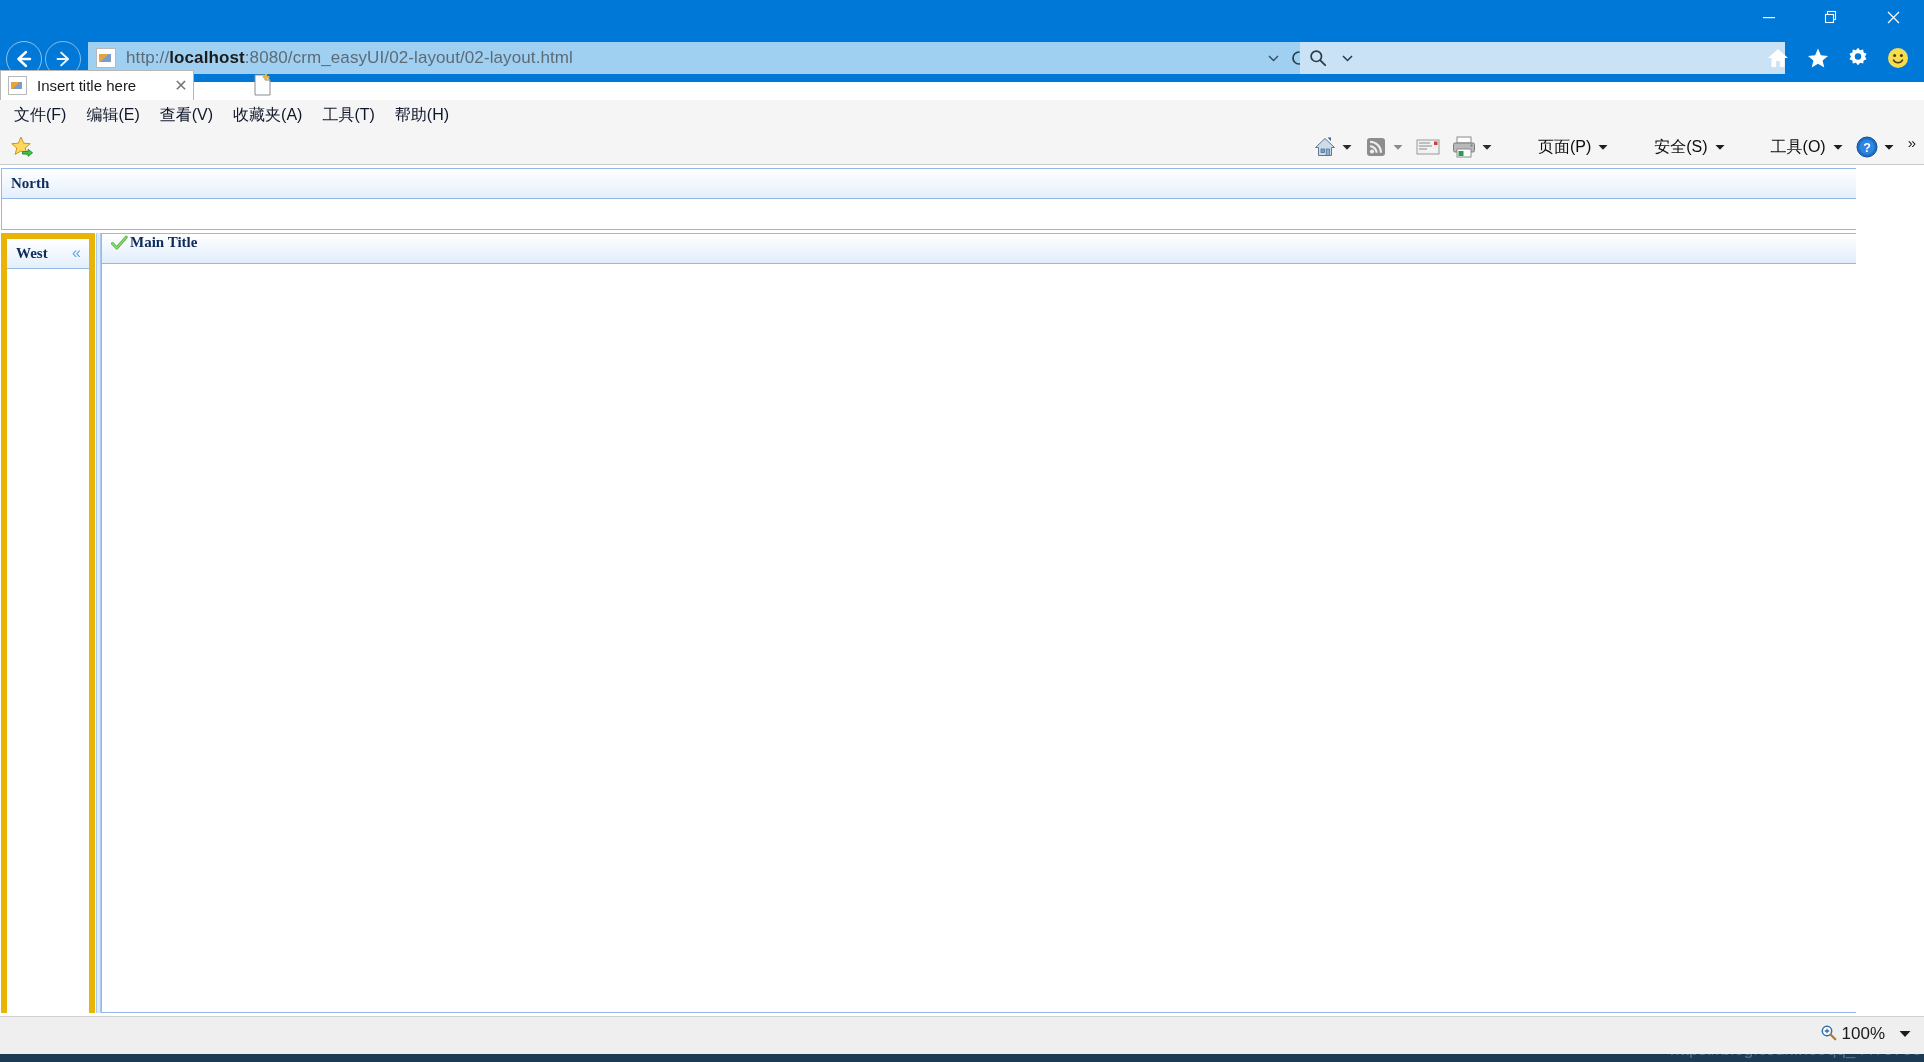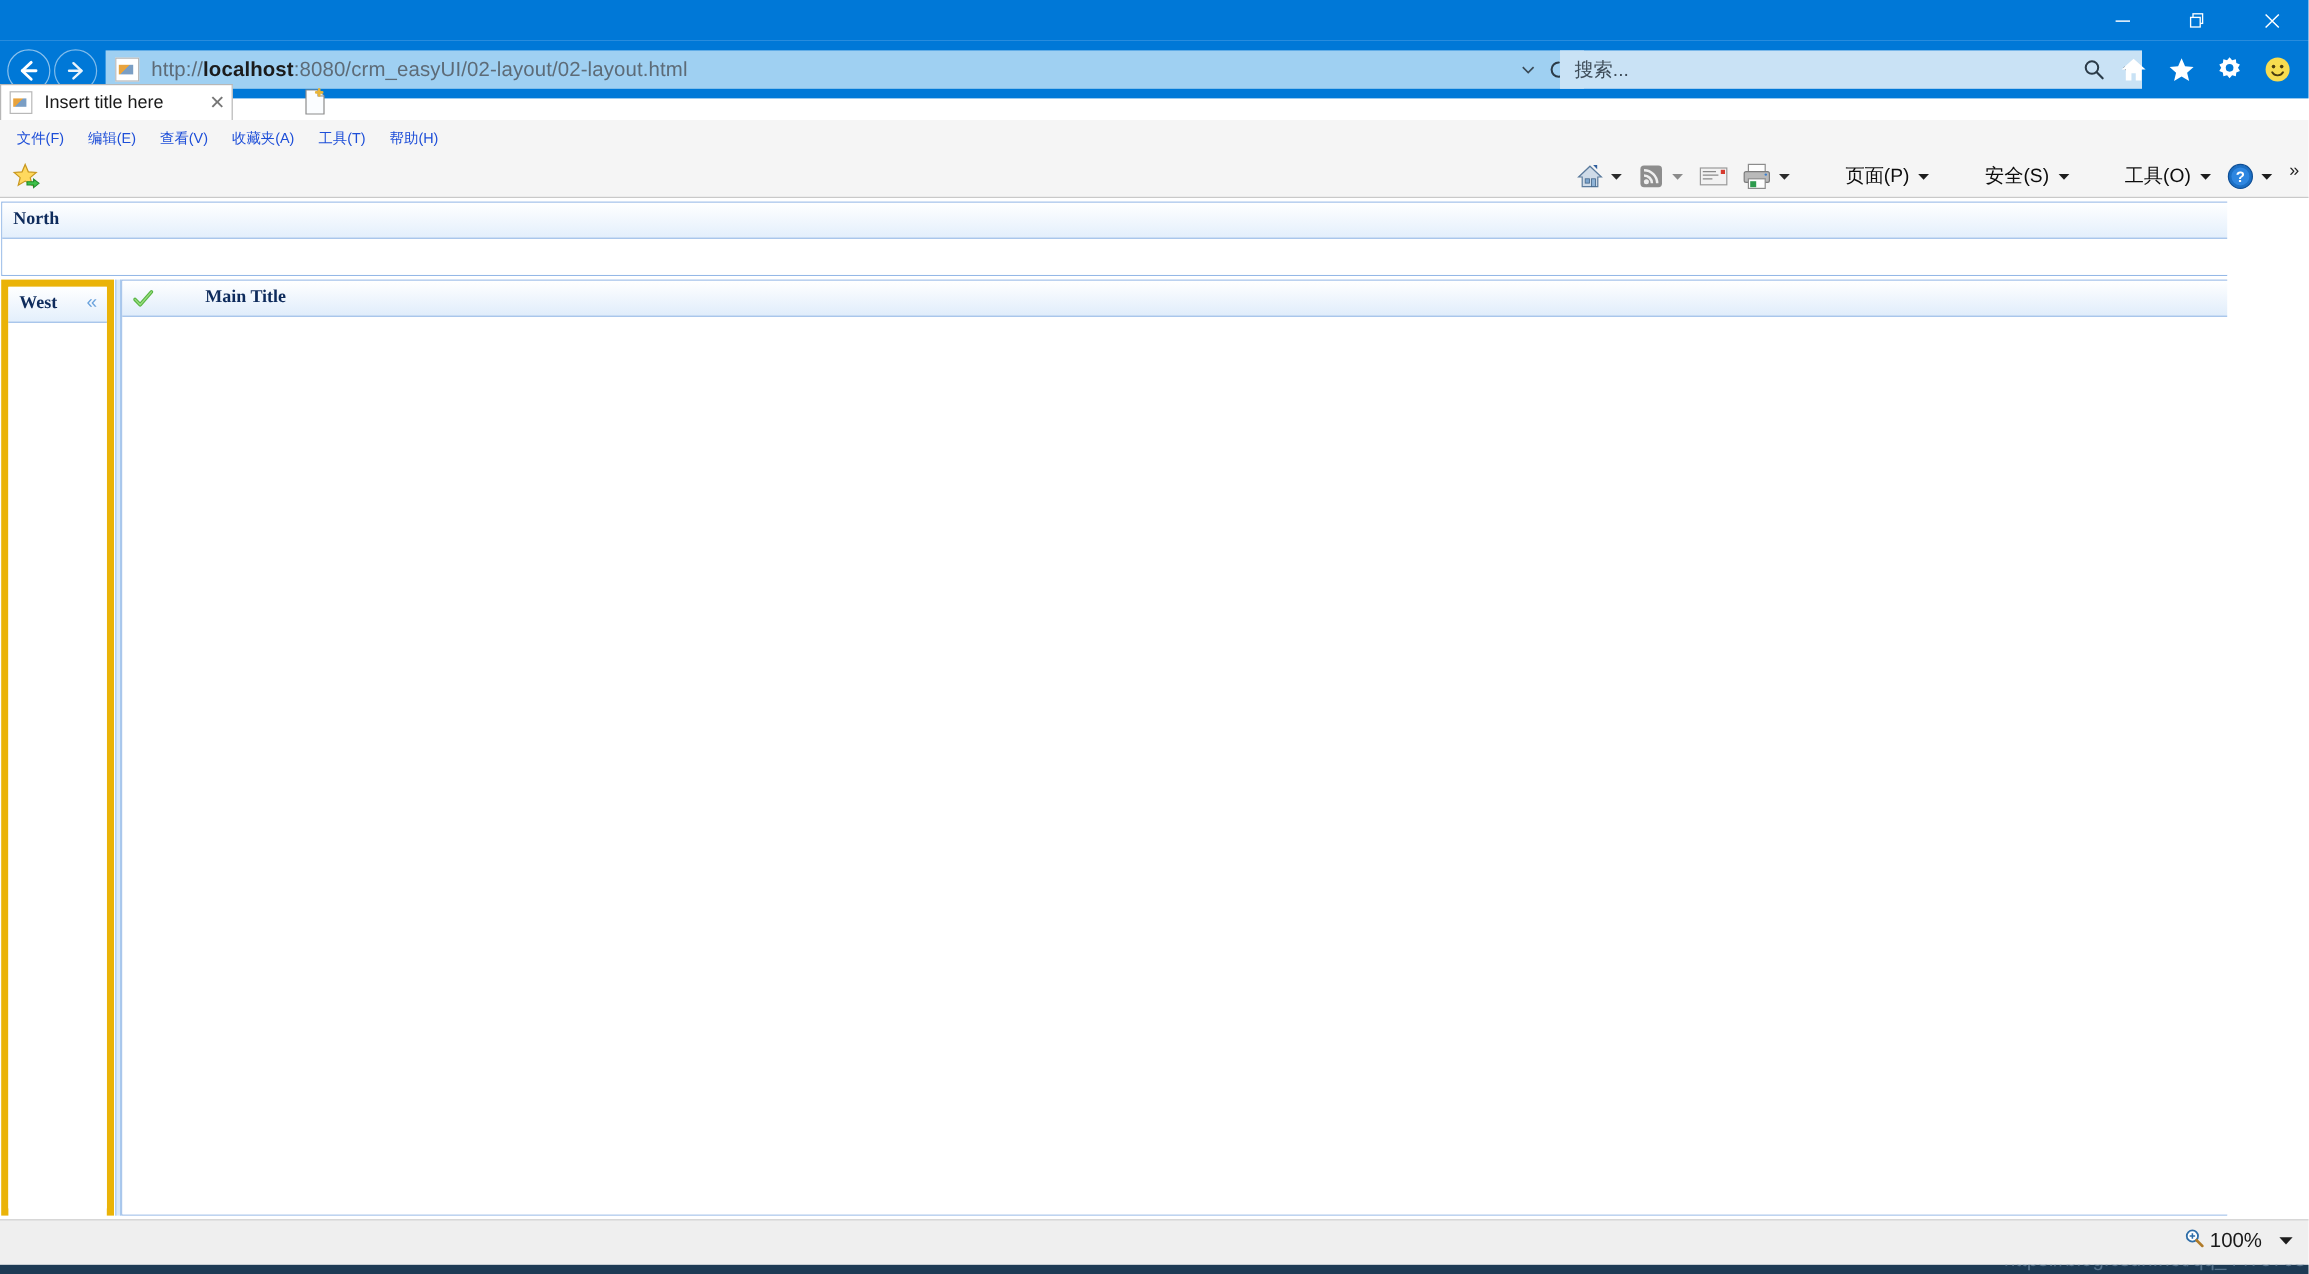--- a/index.html
+++ b/index.html
@@ -215,22 +215,22 @@
     position: absolute;
     left: 0; top: 100px;
     width: 1924px; height: 30px;
     background: #f5f5f5;
     display: flex;
     align-items: center;
     padding-left: 4px;
     box-sizing: border-box;
   }
   .menu-item {
-    font-size: 12px;
-    color: #1d4ed8;
+    font-size: 16px;
+    color: #0f172a;
     padding: 3px 10px;
     white-space: nowrap;
     cursor: default;
   }
 
   
   .cmdbar {
     position: absolute;
     left: 0; top: 130px;
     width: 1924px; height: 35px;
@@ -374,22 +374,20 @@
     border: 1px solid #95b8e7;
     background: #ffffff;
   }
   .ly-center-header {
     position: relative;
     height: 30px;
     box-sizing: border-box;
     border-bottom: 1px solid #95b8e7;
     background: linear-gradient(to bottom, #ffffff 0%, #e0edfb 100%);
     display: flex;
-    align-items: center;
-    gap: 41px;
   }
   .ly-center-icon {
     width: 18px; height: 18px;
     margin-left: 8px;
     display: flex; align-items: center; justify-content: center;
     flex: 0 0 auto;
   }
   .ly-center-title {
     font-family: "Liberation Serif", serif;
     font-weight: 700;
@@ -501,21 +499,20 @@
           <svg width="20" height="20" viewBox="0 0 20 20">
             <path d="M16 10 A6 6 0 1 1 10 4" fill="none" stroke="#2b3b48" stroke-width="1.7" stroke-linecap="round"></path>
             <path d="M10.2 1 L10.2 7 L16 4.2 Z" fill="#2b3b48" opacity="0"></path>
             <path d="M16.3 5.8 L16.3 10.4 L12 10.4" fill="none" stroke="#2b3b48" stroke-width="1.7" stroke-linecap="round" stroke-linejoin="round" transform="rotate(-40 15 8)"></path>
           </svg>
         </div>
       </div>
     </div>
 
     <div class="searchbar">
-      <div class="search-placeholder">搜索...</div>
       <div class="search-go">
         <svg width="20" height="20" viewBox="0 0 20 20">
           <circle cx="8.3" cy="8.3" r="5.2" fill="none" stroke="#2b3b48" stroke-width="1.7"></circle>
           <path d="M12.3 12.3 L17.2 17.2" stroke="#2b3b48" stroke-width="1.8" stroke-linecap="round"></path>
         </svg>
       </div>
       <div class="search-caret">
         <svg width="11" height="8" viewBox="0 0 11 8">
             <path d="M1 2 L5.5 6.5 L10 2" fill="none" stroke="#2b3b48" stroke-width="1.5"></path>
           </svg>

